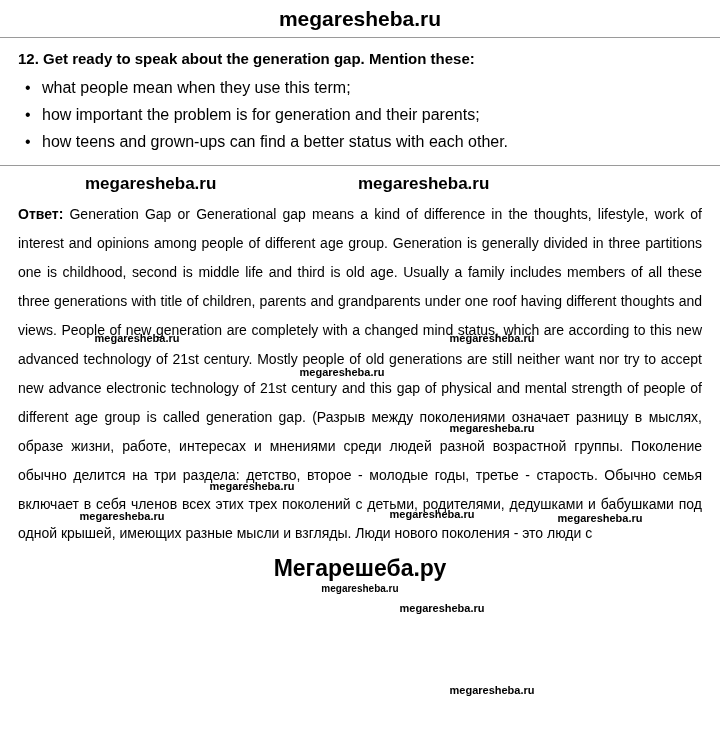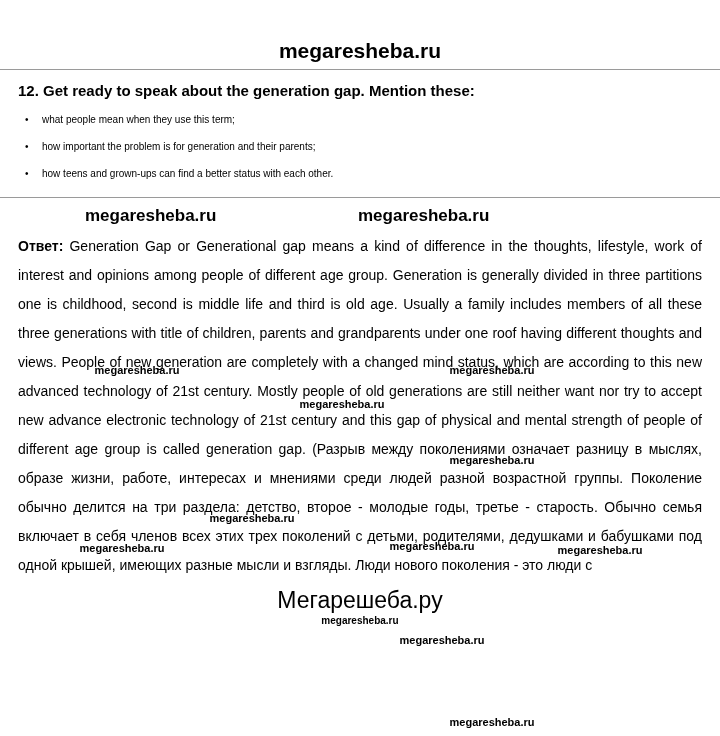--- a/index.html
+++ b/index.html
@@ -3,42 +3,42 @@
 <meta charset="utf-8">
 <style>
   * { margin:0; padding:0; box-sizing:border-box; }
   html, body { background:#ffffff; }
   body {
     width:720px; height:736px;
     font-family:"Liberation Sans", sans-serif;
     color:#000;
     overflow:hidden;
   }
-  .page { position:relative; width:720px; height:596px;margin-top:32px; }
+  .page { position:relative; width:720px; height:596px; }
 
   .site-header {
     text-align:center;
     font-size:21px;
     font-weight:bold;
     padding:7px 0 6px;
   }
   .rule {
     border:0;
     border-top:1px solid #9a9a9a;
     height:0;
   }
   .task { padding:12px 18px 2px; }
   .task-title {
     font-weight:bold;
     font-size:15px;
     margin-bottom:7px;
   }
   .bullets { list-style:none; margin-bottom:8px; }
   .bullets li {
-    font-size:10px;
+    font-size:16px;
     line-height:27px;
     padding-left:24px;
     position:relative;
   }
   .bullets li::before {
     content:"\2022";
     position:absolute;
     left:7px;
   }
 
@@ -66,21 +66,21 @@
     font-size:11px;
     font-weight:bold;
     white-space:nowrap;
     transform:translate(-50%,-50%);
     color:#000;
   }
 
   .footer-title {
     text-align:center;
     font-size:23px;
-    font-weight:normal;
+    font-weight:bold;
     margin-top:7px;
   }
   .wm-tiny {
     display:block;
     text-align:center;
     font-size:10px;
     font-weight:bold;
     margin-top:1px;
   }
 </style>

